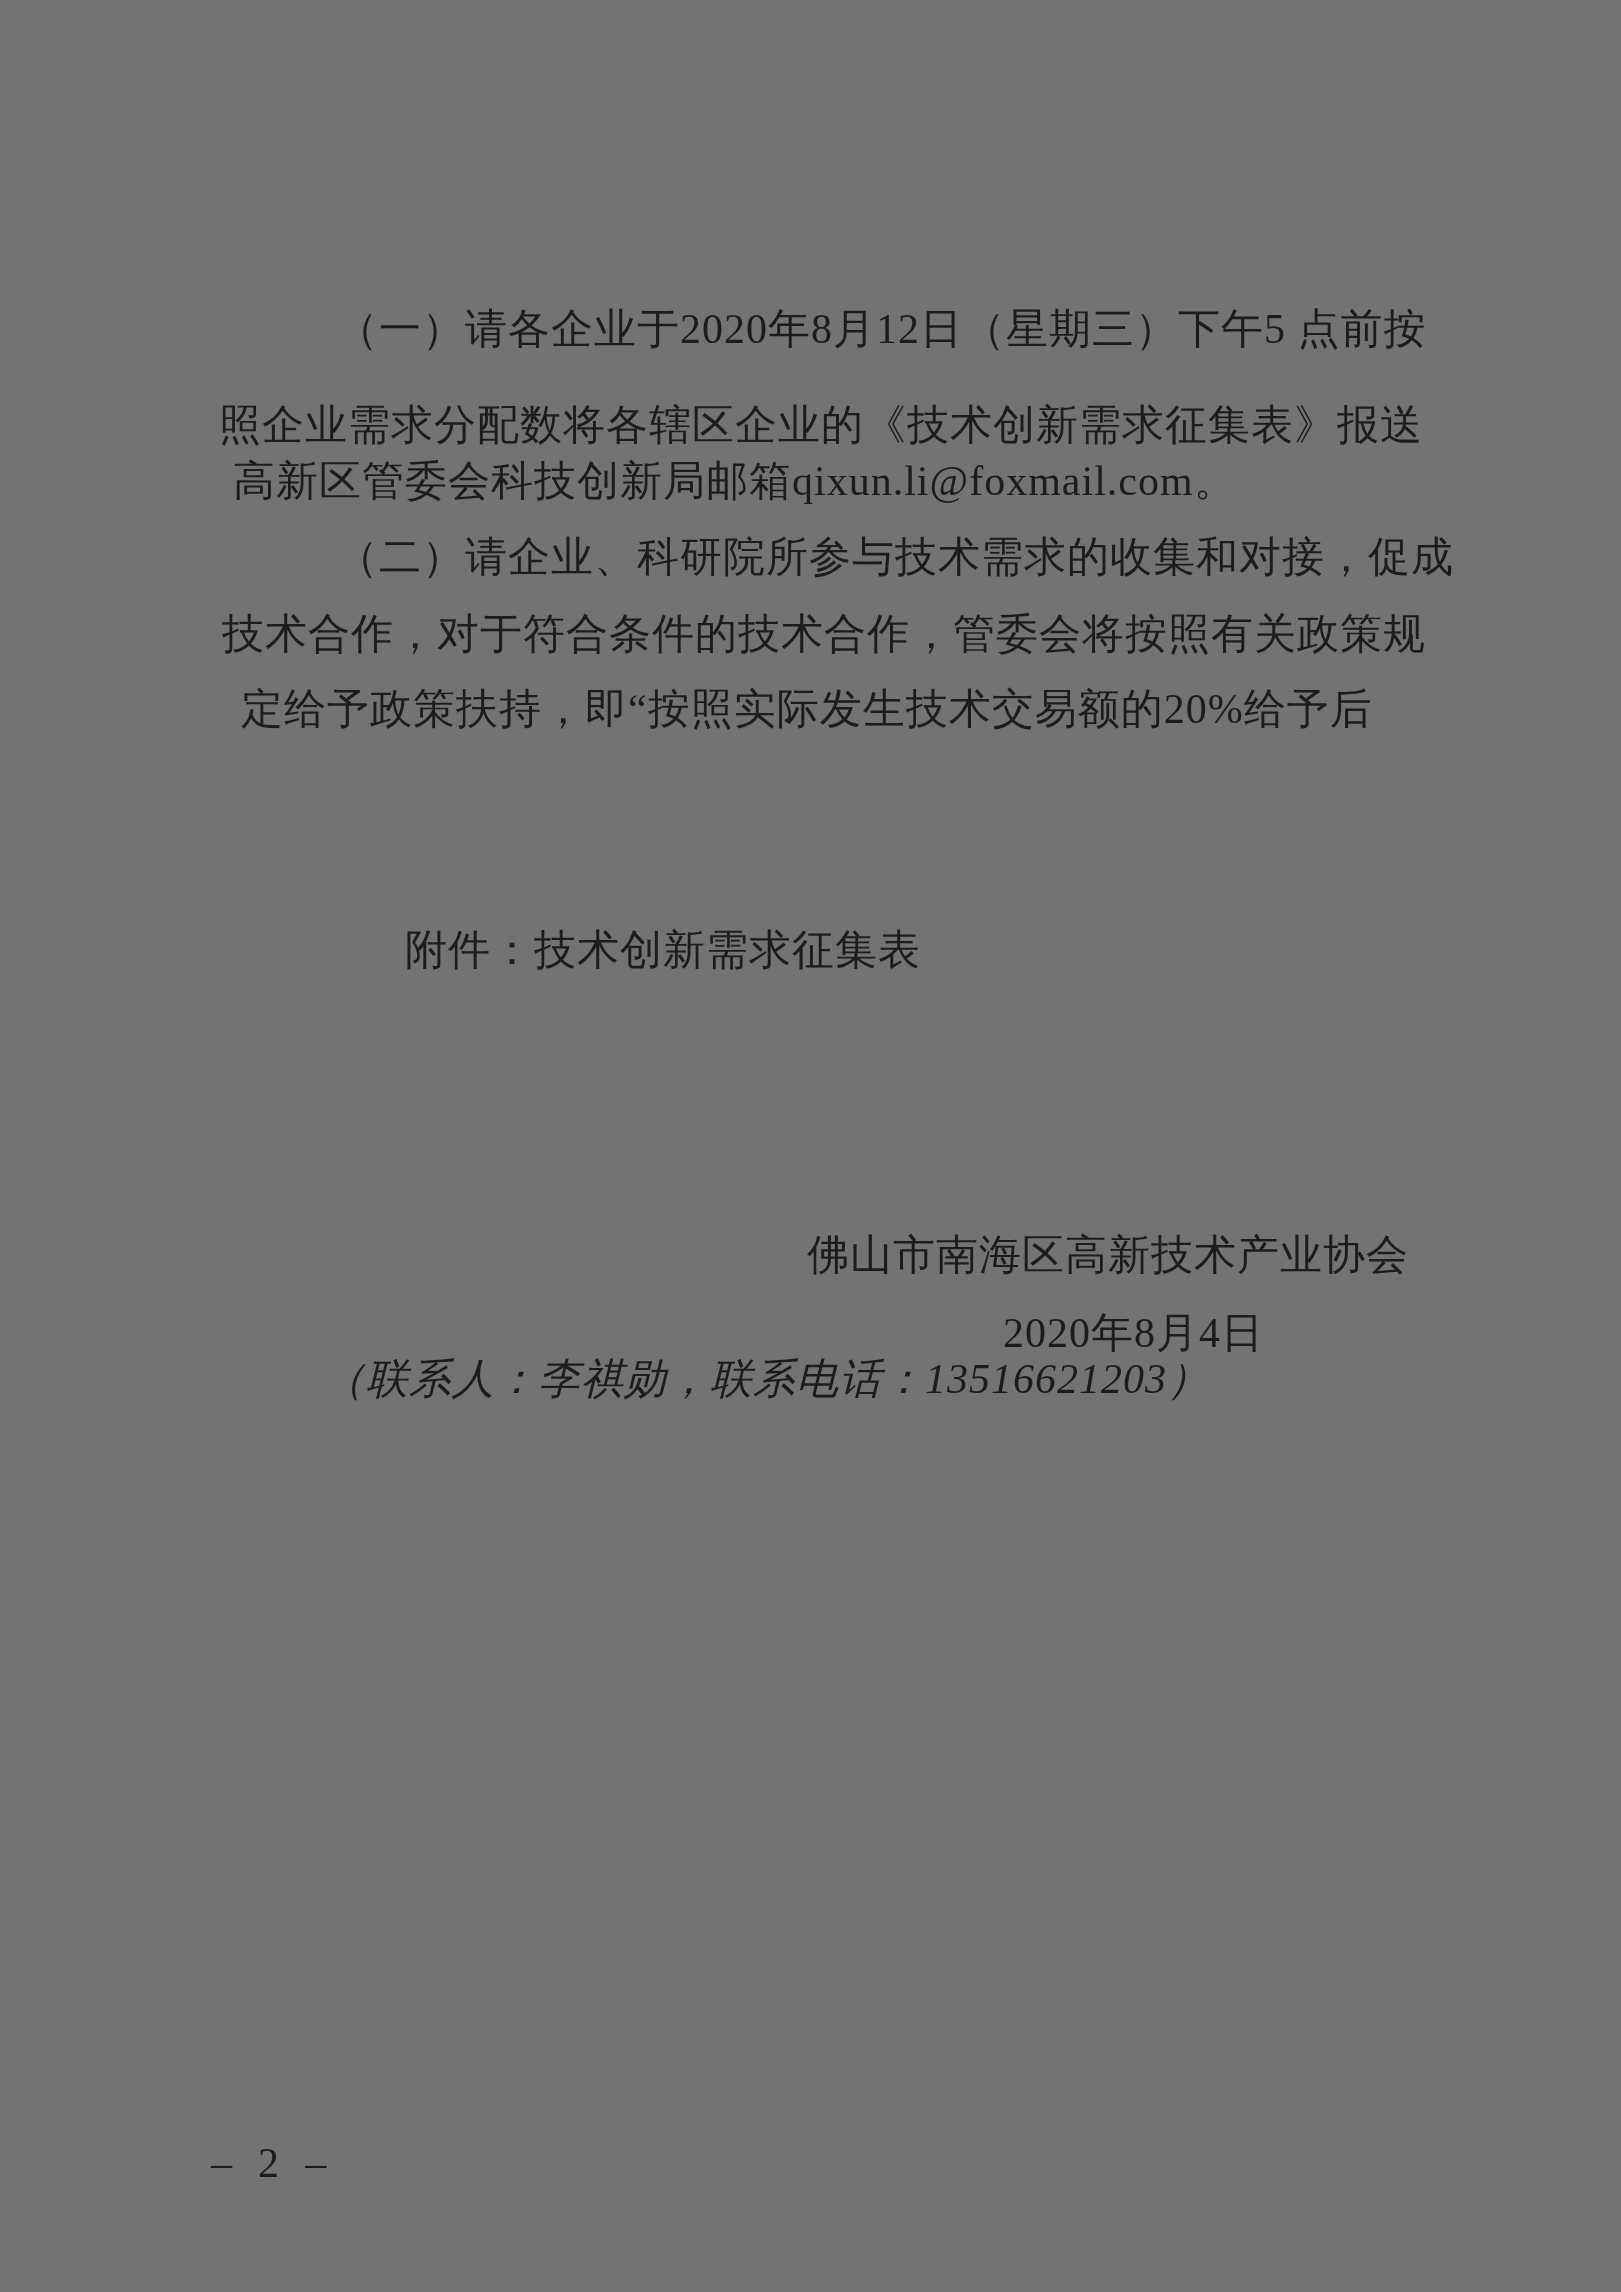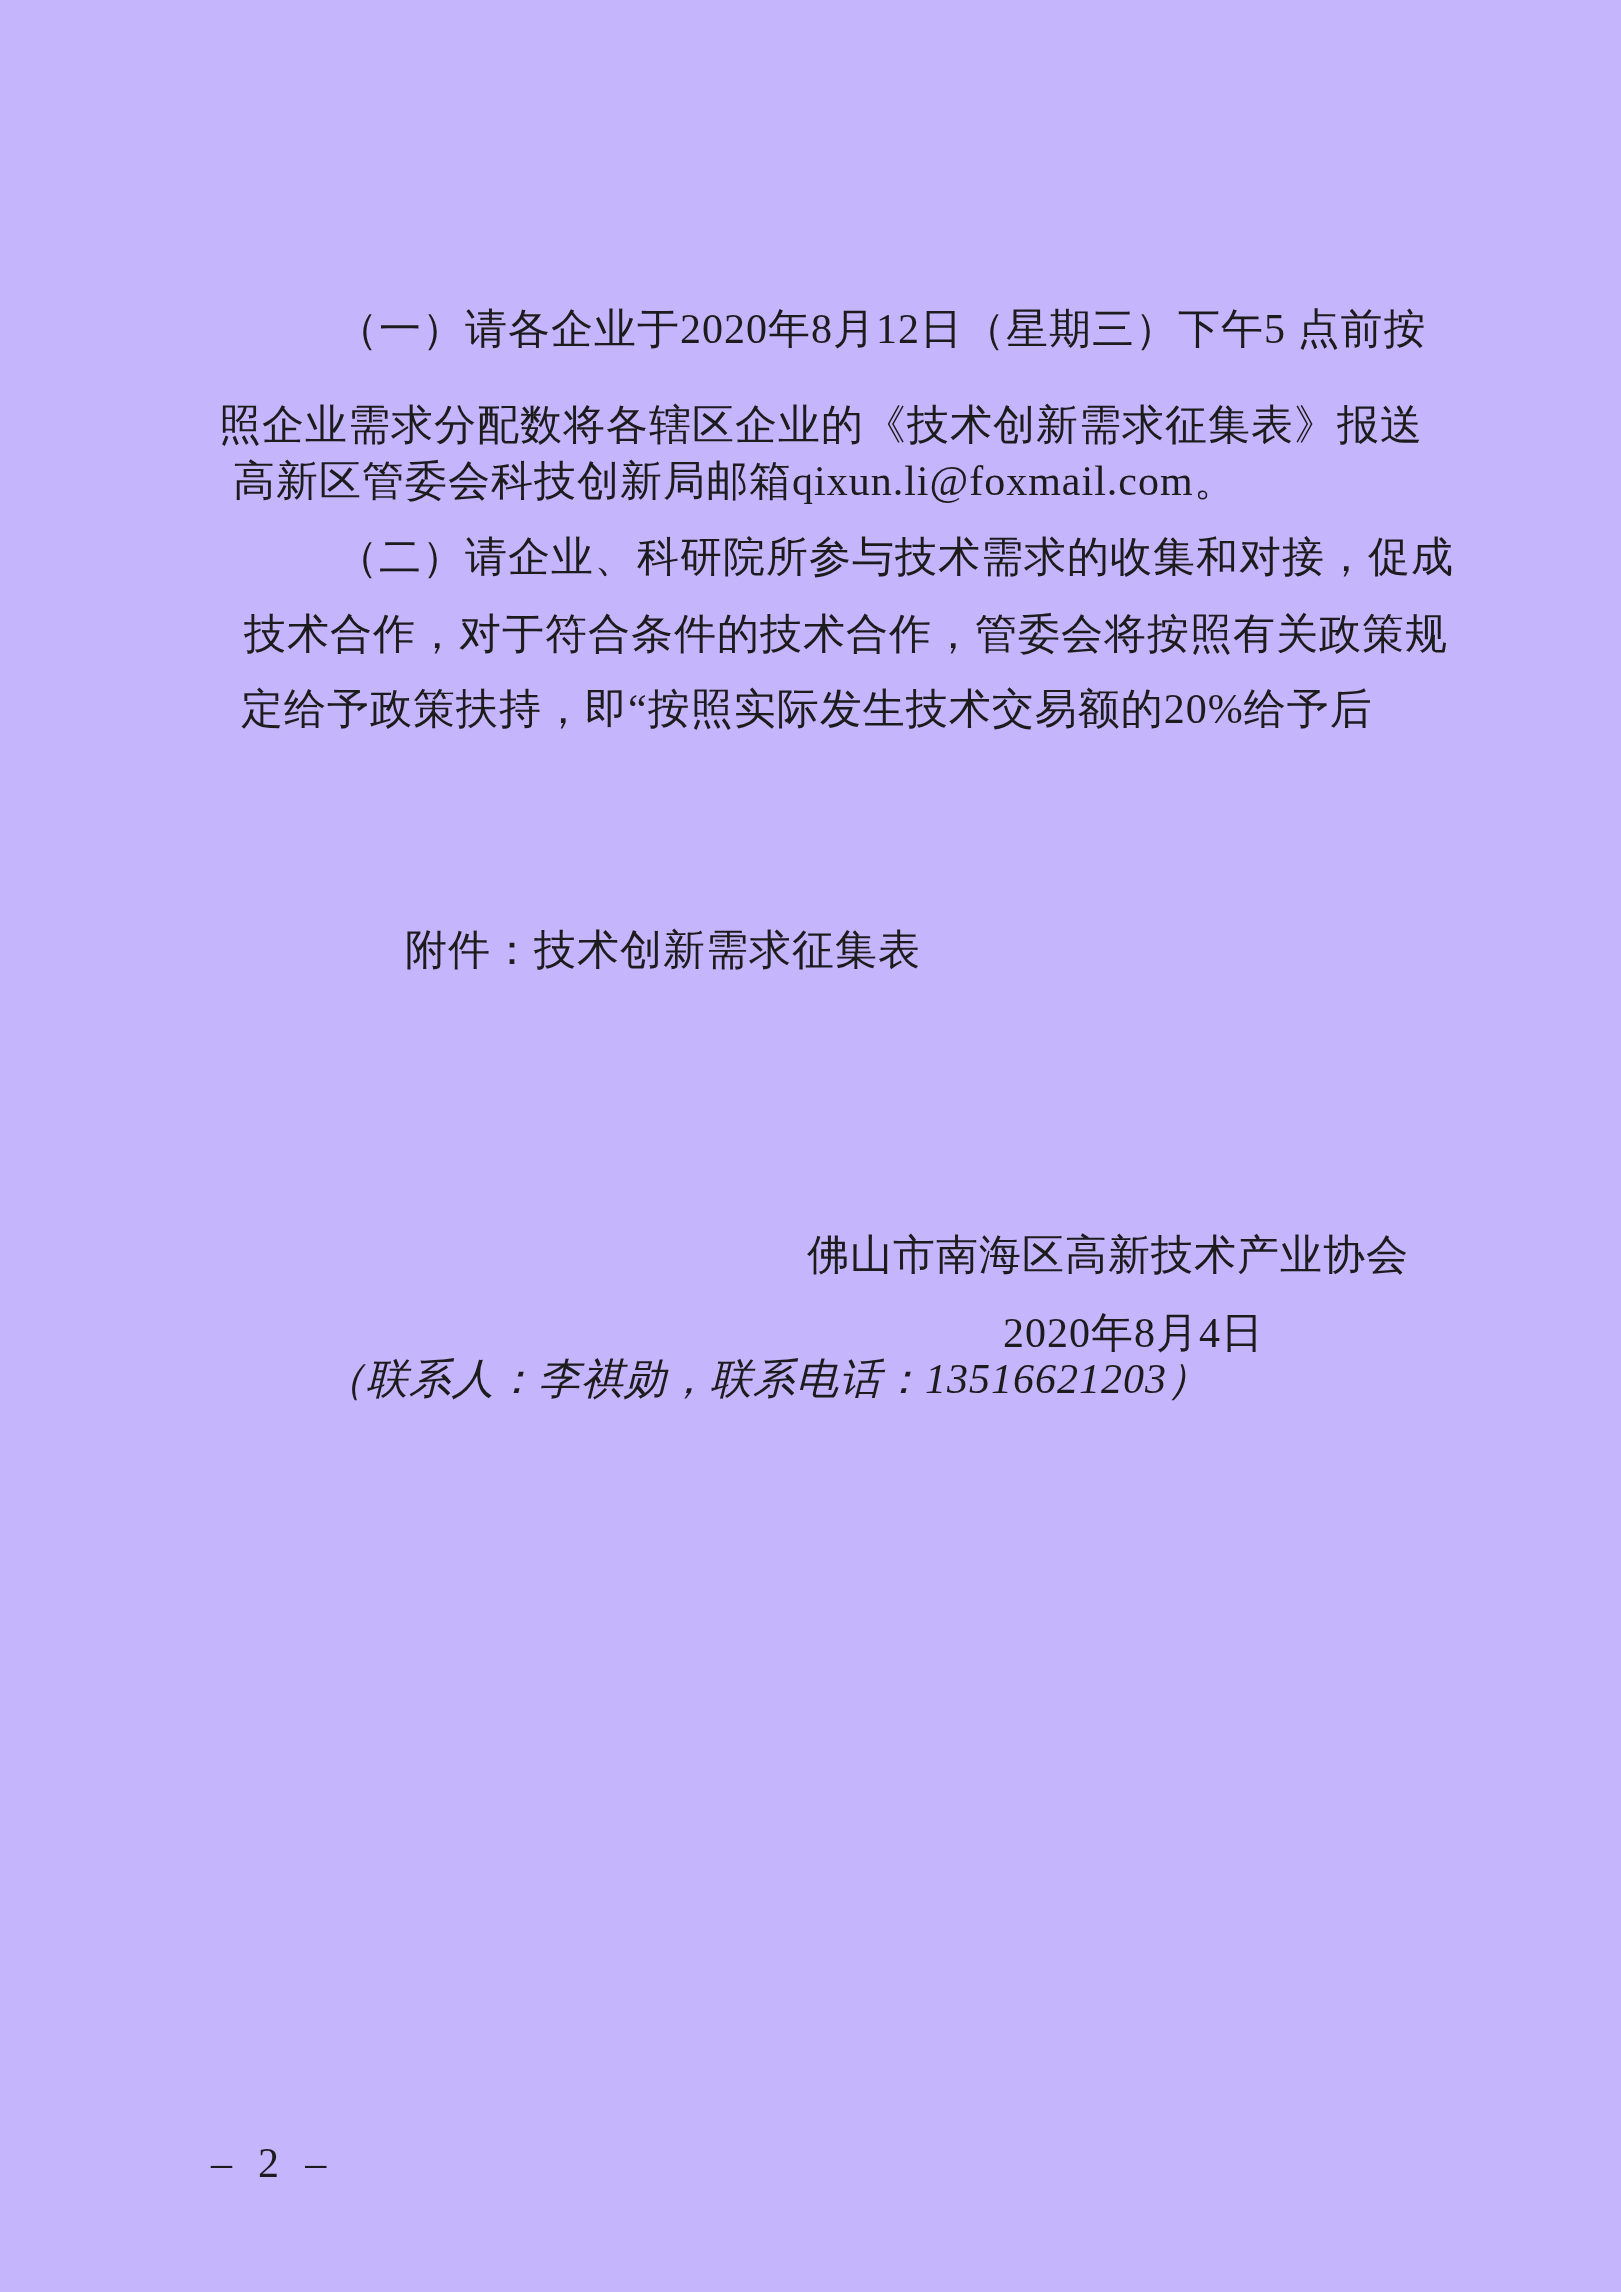--- a/index.html
+++ b/index.html
@@ -4,38 +4,38 @@
 <style>
   html, body {
     margin: 0;
     padding: 0;
     background: #ffffff;
   }
   .page {
     position: relative;
     width: 1621px;
     height: 2293px;
-    background: #c4b5fd;
+    background: #737373;
     overflow: hidden;
     font-family: "Liberation Serif", serif;
     color: #1c1c1c;
   }
   .line {
     position: absolute;
     font-size: 42px;
     line-height: 49px;
     white-space: pre;
     letter-spacing: 1px;
   }
   
   .l1 { top: 305px;  left: 336px; }
   .l2 { top: 380px;  left: 219px; margin-top: 21px; }
   .l3 { top: 457px;  left: 233px; }
   .l4 { top: 533px;  left: 336px; }
-  .l5 { top: 610px;  left: 244px; }
+  .l5 { top: 610px;  left: 222px; }
   .l6 { top: 685px;  left: 233px; margin-left: 8px; }
   .l7 { top: 762px;  left: 233px; }
   
   .attachment { top: 926px; left: 405px; }
   
   .sig-org     { top: 1231px; right: 212px; }
   .sig-date    { top: 1309px; right: 357px; }
   .sig-contact { top: 1355px; left: 323px; font-style: italic; }
   
   .page-number {

